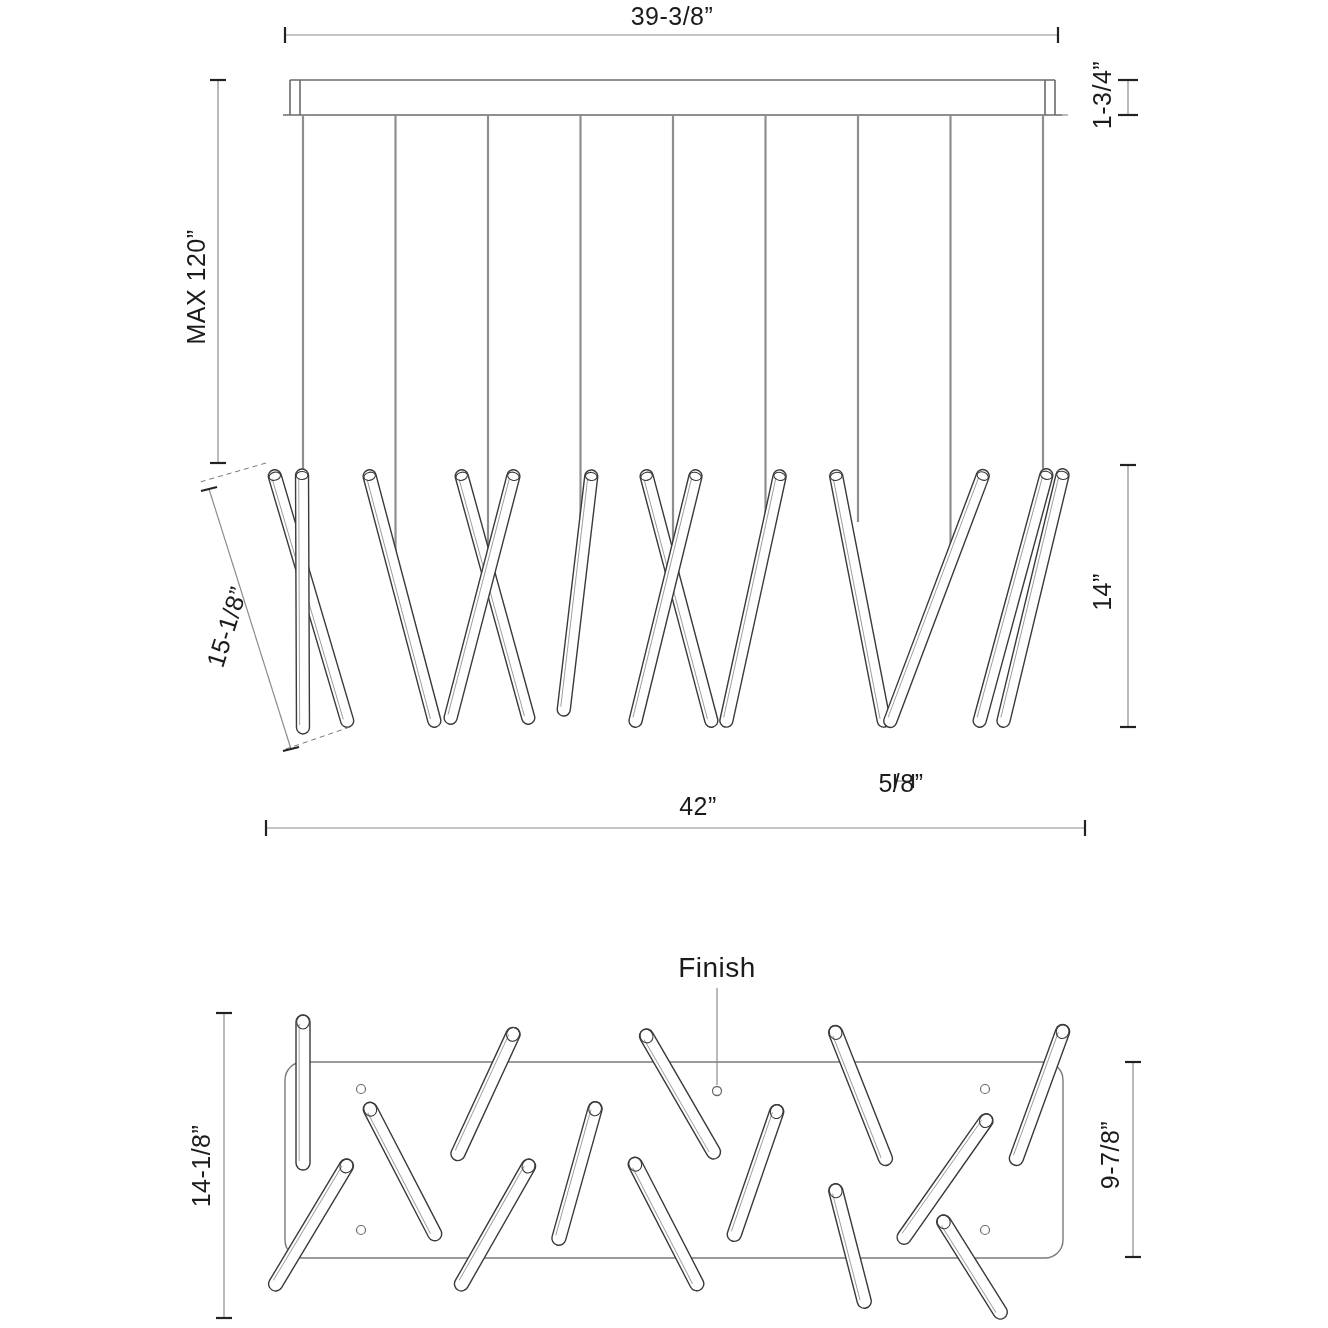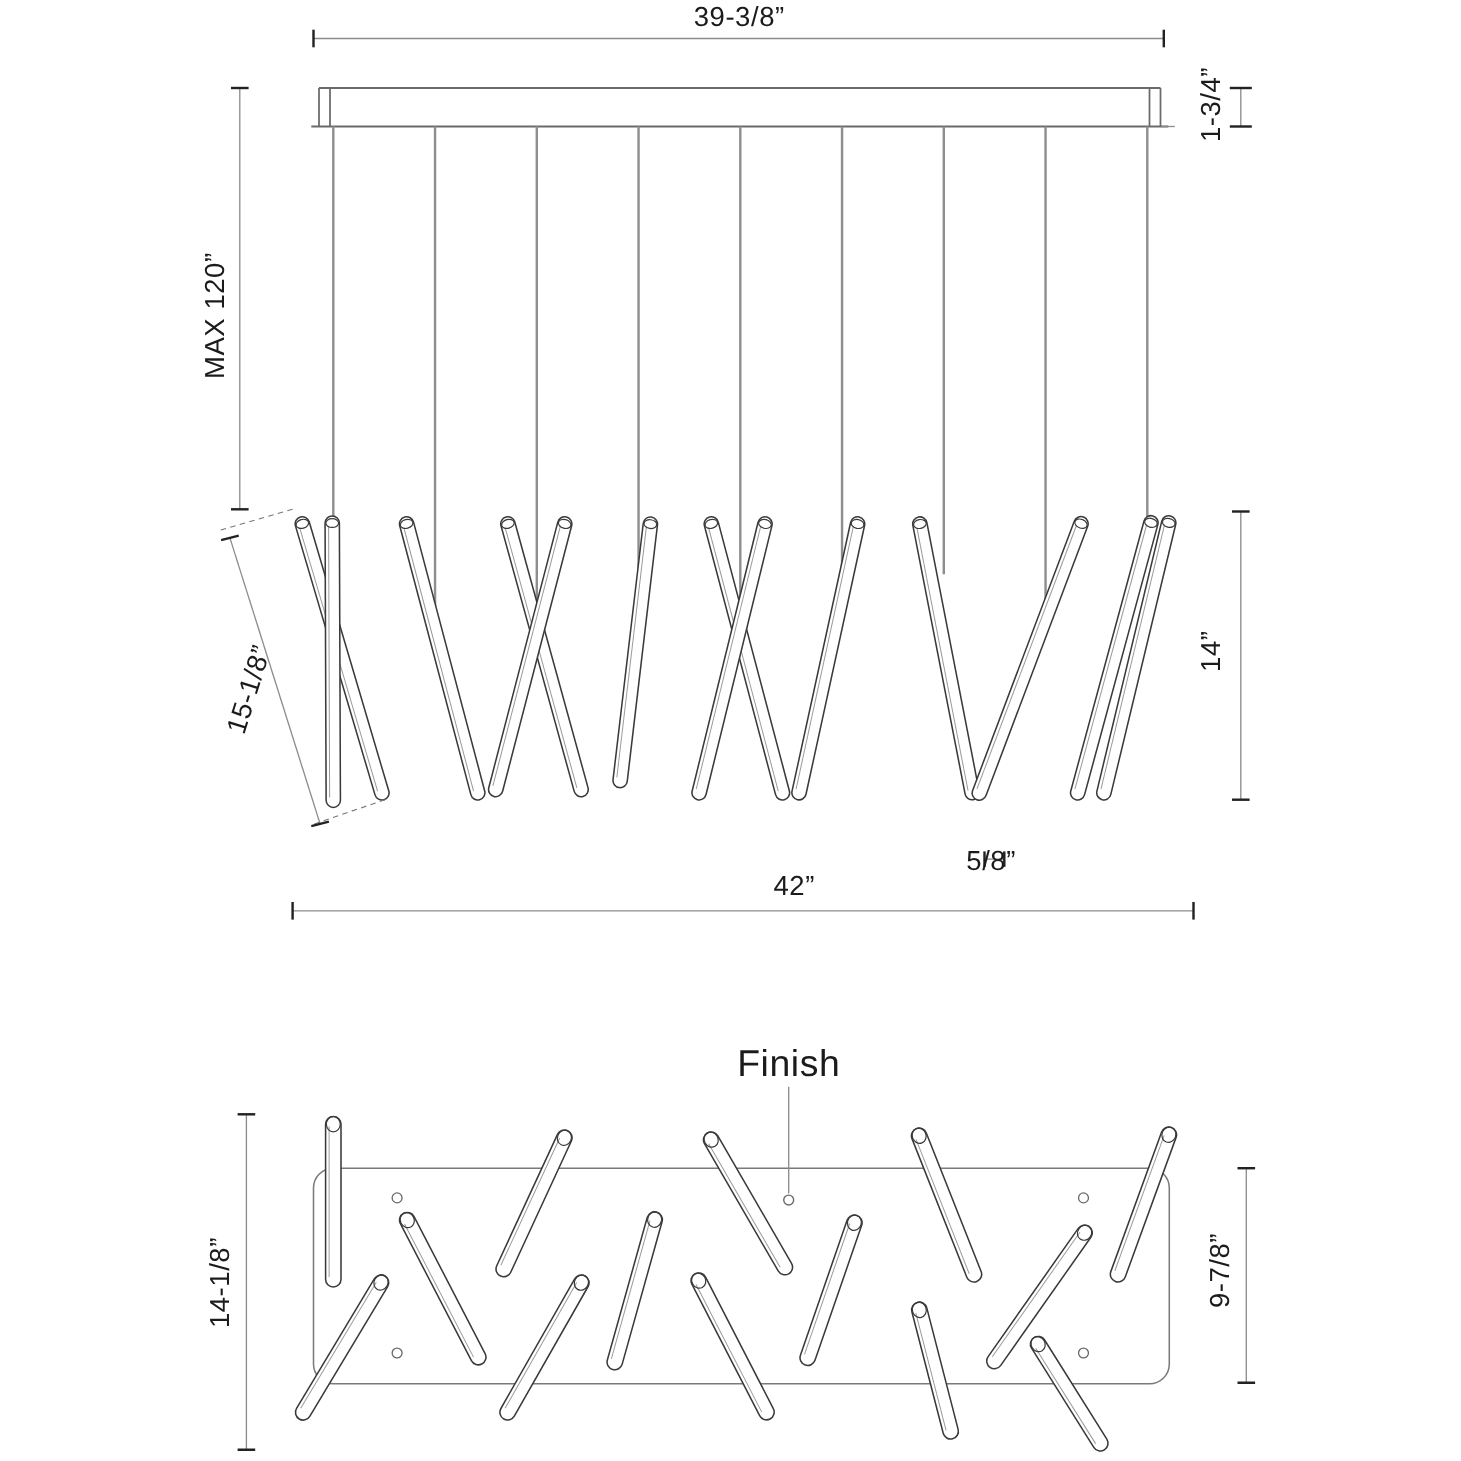--- a/index.html
+++ b/index.html
@@ -5,21 +5,21 @@
   html,body{margin:0;padding:0;background:#ffffff;}
   body{width:1328px;height:1328px;position:relative;overflow:hidden;
        font-family:"Liberation Sans", sans-serif;}
   #stage{position:absolute;left:0;top:0;width:1328px;height:1172px;}
   svg{position:absolute;left:0;top:0;}
   .dim-label{position:absolute;white-space:nowrap;color:#1b1b1b;
              font-size:25px;letter-spacing:.5px;
              transform:translate(-50%,-50%);}
   .rot90{transform:translate(-50%,-50%) rotate(-90deg);}
   .rot72{transform:translate(-50%,-50%) rotate(-72.5deg);}
-  .finish-label{font-size:34px;}
+  .finish-label{font-size:28px;}
 </style>
 </head>
 <body>
 
 <div id="stage">
   <svg id="drawing" width="1328" height="1328" viewBox="0 0 1328 1328">
       <rect x="290" y="80" width="765" height="35" fill="#ffffff"></rect>
       <line x1="290" y1="80" x2="1055" y2="80" stroke="#6a6a6a" stroke-width="1.6" stroke-linecap="butt"></line>
       <line x1="283" y1="115" x2="1062" y2="115" stroke="#6a6a6a" stroke-width="1.6" stroke-linecap="butt"></line>
       <line x1="290" y1="80" x2="290" y2="115" stroke="#6a6a6a" stroke-width="1.6" stroke-linecap="butt"></line>
@@ -214,20 +214,20 @@
   <div class="dim-label rot90" style="left:1102px;top:95px;">1-3/4”</div>
 
   <div class="dim-label rot90" style="left:196px;top:287px;">MAX 120”</div>
 
   <div class="dim-label rot72" style="left:227px;top:627px;">15-1/8”</div>
 
   <div class="dim-label rot90" style="left:1102px;top:592px;">14”</div>
 
   <div class="dim-label" style="left:901px;top:751px;margin-top:32px;">5/8”</div>
 
-  <div class="dim-label" style="left:698px;top:806px;margin-left:24px;">42”</div>
+  <div class="dim-label" style="left:698px;top:806px;">42”</div>
 
   <div class="dim-label finish-label" style="left:717px;top:968px;">Finish</div>
 
   <div class="dim-label rot90" style="left:201px;top:1166px;">14-1/8”</div>
 
   <div class="dim-label rot90" style="left:1110px;top:1155px;">9-7/8”</div>
 </div>
 
 </body></html>

